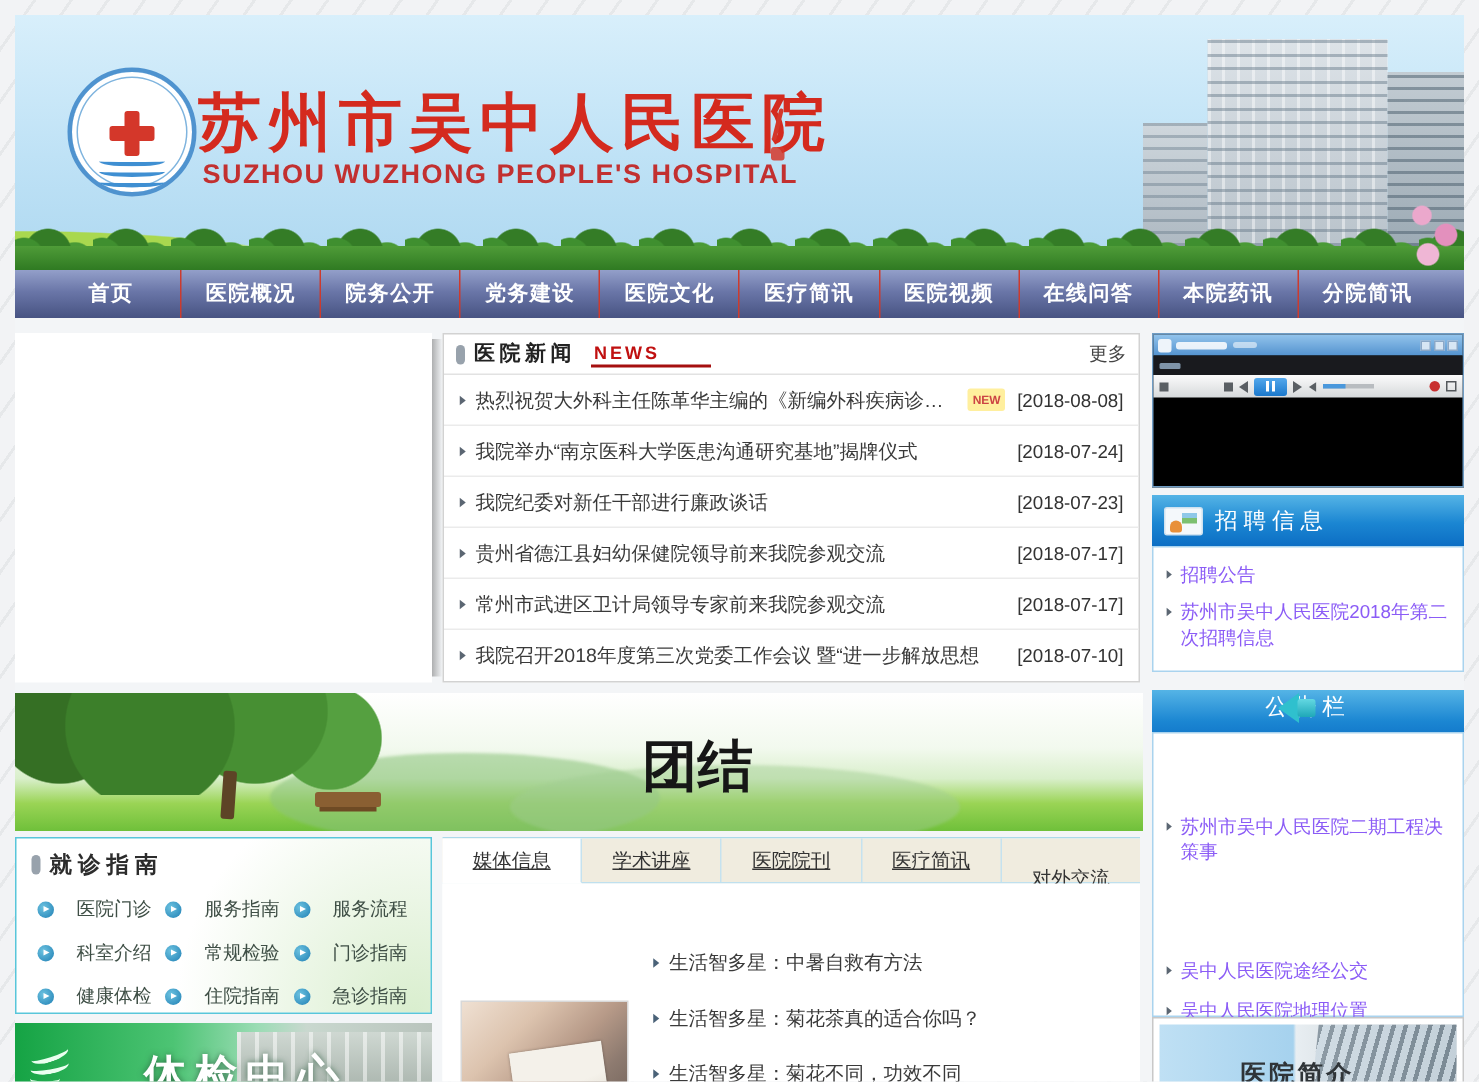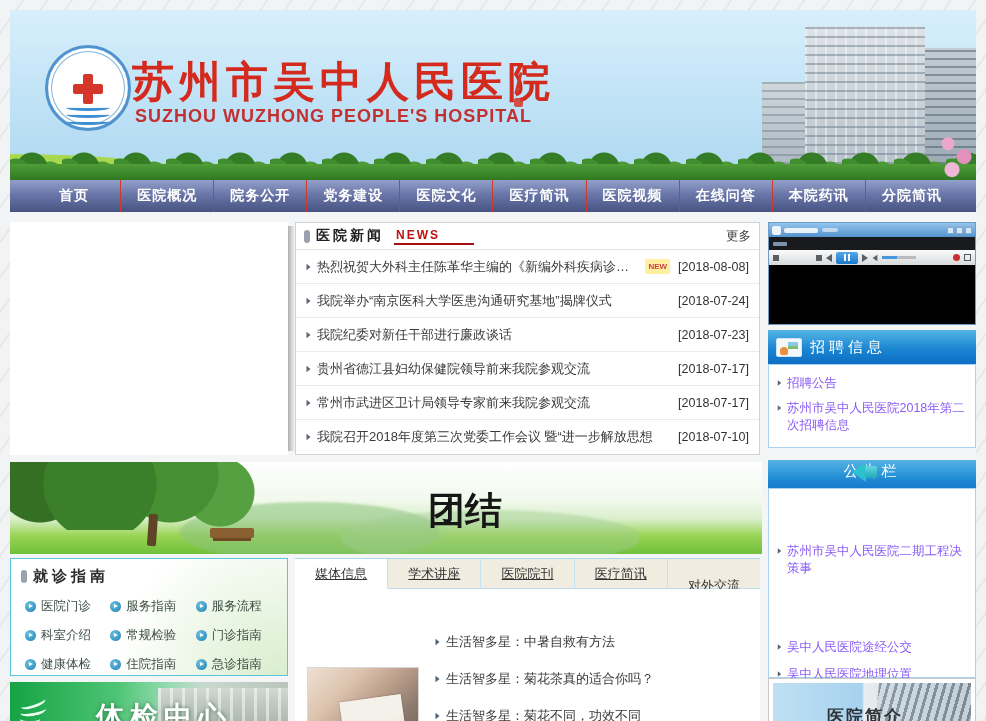--- a/index.html
+++ b/index.html
@@ -100,21 +100,21 @@
   .bench { position:absolute; left:200px; top:66px; width:44px; height:10px; background:#8a5f32; border-radius:2px; box-shadow:0 6px 0 -3px #6e4a24; }
   .slogan { position:absolute; left:418px; top:24px; display:flex; gap:57px;
     font-family:"DejaVu Serif",serif; font-weight:bold; font-size:37px; color:#161616;flex-direction:column; }
 
   
   #guide { left:0; top:548px; width:278px; height:118px; border:1px solid #58c6da;
     background:radial-gradient(circle at 96% 100%,rgba(186,224,166,.55),rgba(255,255,255,0) 55%),#fff; }
   .guide-head { display:flex; align-items:center; padding:8px 10px 4px; }
   .guide-title { font-weight:bold; font-size:15px; color:#2c2c2c; letter-spacing:4px; }
   .guide-grid { display:grid; grid-template-columns:1fr 1fr 1fr; padding:2px 6px 0 14px; }
-  .guide-item { display:flex; align-items:center; height:29px; font-size:12.5px; color:#3f4f46; cursor:pointer; }
+  .guide-item { display:flex; align-items:center; height:29px; font-size:12.5px; color:#3f4f46; cursor:pointer;gap:10px; }
   .gdot { width:11px; height:11px; border-radius:50%; background:radial-gradient(circle at 35% 35%,#6cc2e0,#1f7fb4); margin-right:5px; flex:none; position:relative; }
   .gdot::after { content:""; position:absolute; left:4px; top:3px; width:0; height:0;
     border-left:4px solid #fff; border-top:2.5px solid transparent; border-bottom:2.5px solid transparent; }
 
   
   #checkup { left:0; top:672px; width:278px; height:60px; overflow:hidden;
     background:linear-gradient(90deg,#15a344 0%,#4dc474 38%,#9adcb4 58%,#c9d8cf 70%,#b9c4bd 100%); }
   #checkup .bld { position:absolute; right:0; top:6px; width:130px; height:54px;
     background:repeating-linear-gradient(90deg,rgba(255,255,255,.5) 0 3px,transparent 3px 12px),linear-gradient(180deg,#cfd8d2,#9aa69e); }
   .leaf-logo { position:absolute; left:10px; top:14px; width:30px; height:26px; }

